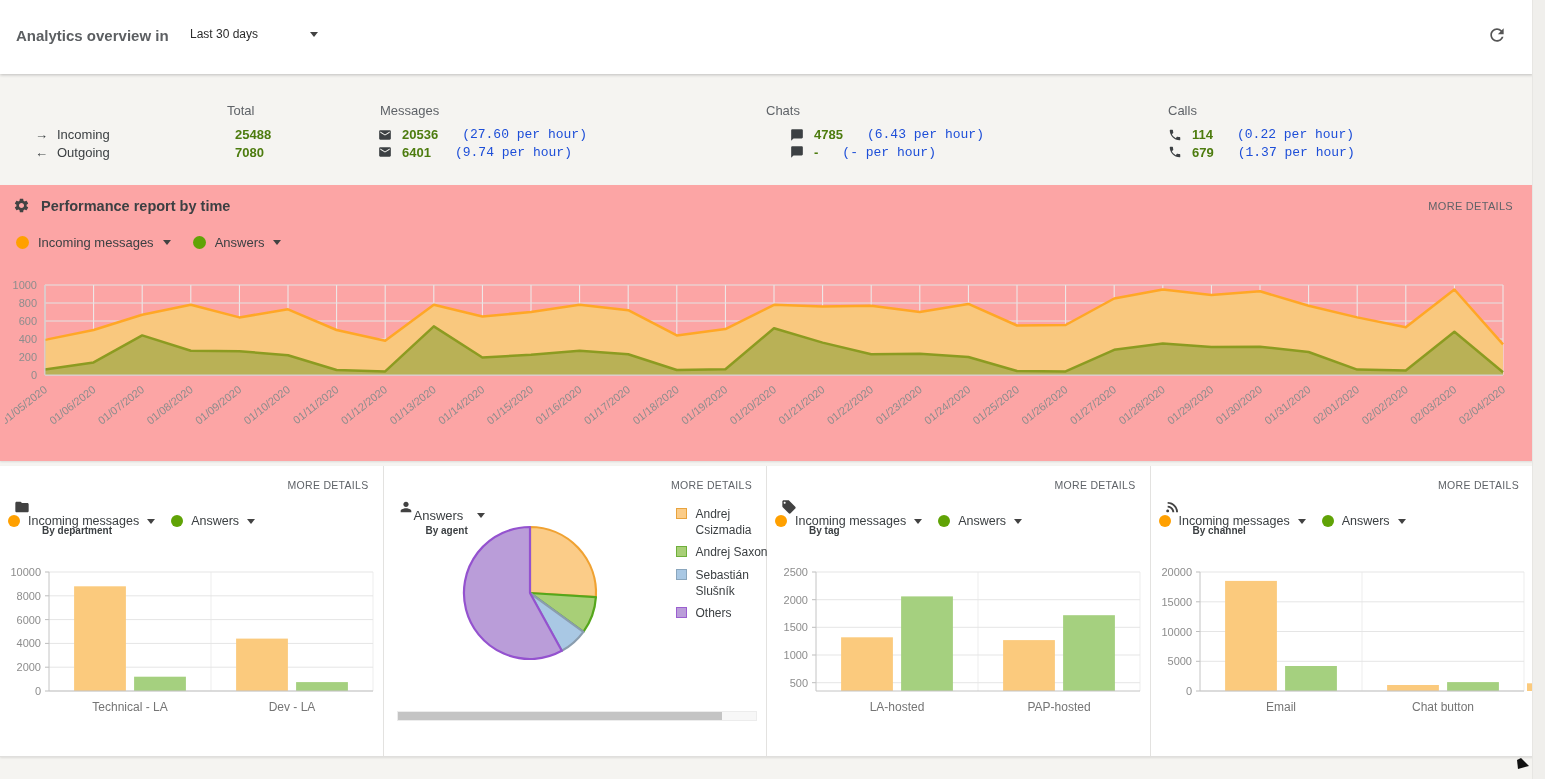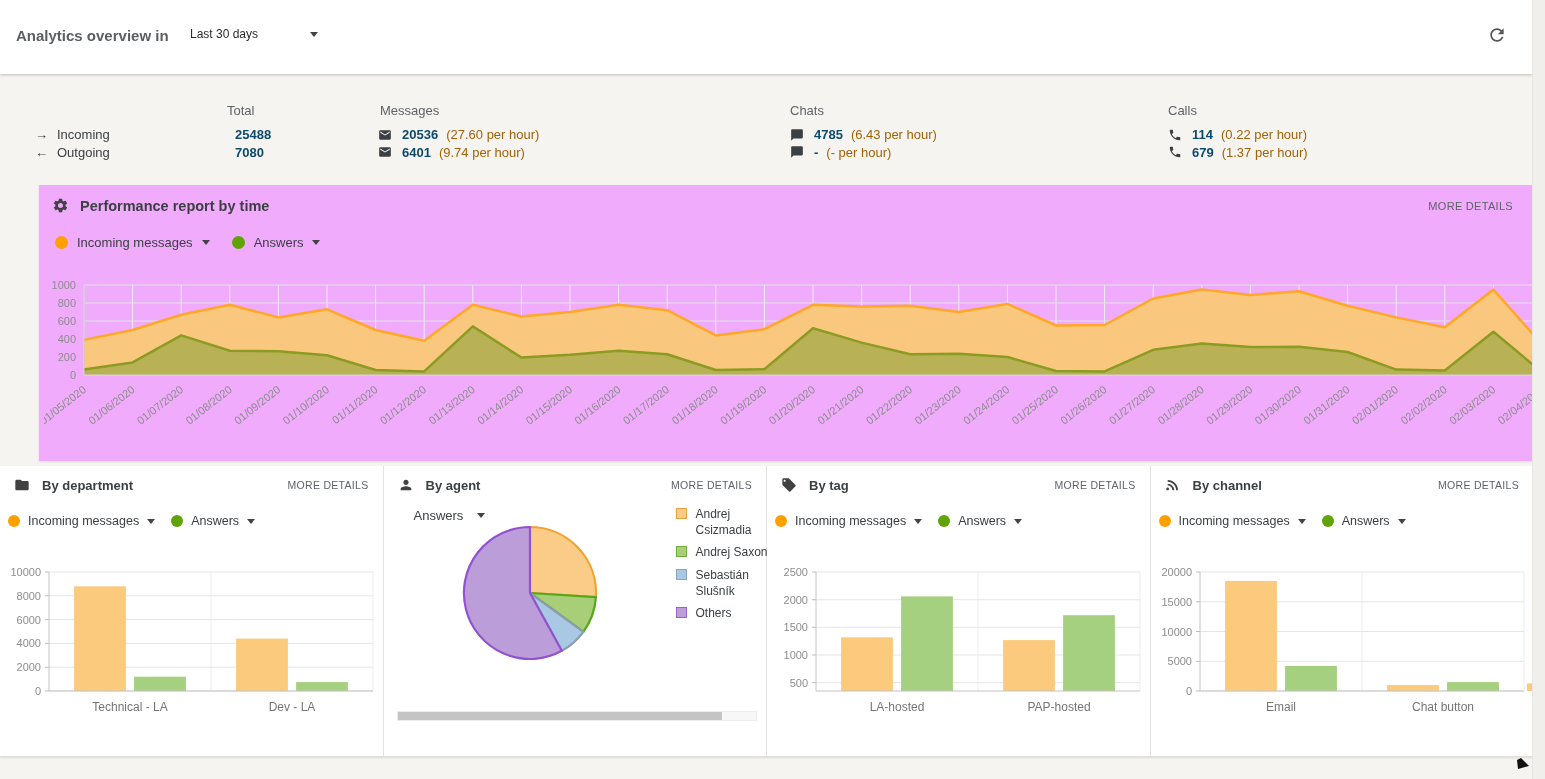--- a/index.html
+++ b/index.html
@@ -17,44 +17,44 @@
   .caret{display:inline-block;width:0;height:0;border-left:4.5px solid transparent;
     border-right:4.5px solid transparent;border-top:5.5px solid #424242;}
   .period .caret{margin-left:52px;}
   .refresh{position:absolute;right:26px;top:25px;width:20px;height:20px;cursor:pointer;}
 
   
   .summary{position:absolute;top:74px;left:0;right:12px;height:111px;}
   .sum-head{position:absolute;top:29px;font-size:13px;color:#5f6368;}
   .sum-rows{position:absolute;top:52px;font-size:13px;color:#3c4043;line-height:17.5px;}
   .sum-row{display:flex;align-items:center;height:17.5px;}
-  .bold{font-weight:bold;color:#0c4a6e;}
-  .rate{color:#a16207;margin-left:8px;}
+  .bold{font-weight:bold;color:#4d7c0f;}
+  .rate{color:#1d4ed8;margin-left:24px;font-family:Liberation Mono, monospace;}
   .mini-ic{width:14px;height:14px;margin-right:10px;flex:none;}
   .arrow{width:22px;display:inline-block;color:#3c4043;}
 
   
-  .card{position:absolute;background:#f0abfc;box-shadow:0 1px 2px rgba(0,0,0,.10);margin-left:39px;}
+  .card{position:absolute;background:#fca5a5;box-shadow:0 1px 2px rgba(0,0,0,.10);}
   .perf{top:185px;left:0;right:12px;height:276px;}
   .sec-head{position:absolute;top:12px;left:13px;display:flex;align-items:center;gap:11px;}
   .sec-title{font-size:14.5px;font-weight:bold;color:#3c4043;}
   .more{position:absolute;top:15px;right:20px;font-size:11px;color:#5f6368;
     letter-spacing:.3px;cursor:pointer;}
   .legend{position:absolute;top:50px;left:16px;display:flex;gap:22px;}
   .leg-item{display:flex;align-items:center;gap:9px;font-size:13px;color:#3c4043;cursor:pointer;}
   .dot{width:13px;height:13px;border-radius:50%;display:inline-block;}
   .area-wrap{position:absolute;top:92px;left:5px;}
 
   
   .panels{position:absolute;top:466px;left:0;right:12px;height:290px;background:#fff;
     display:flex;box-shadow:0 1px 2px rgba(0,0,0,.10);border-bottom:1px solid #e0dfdd;}
   .panel{flex:1;position:relative;border-right:1px solid #e3e2e0;}
   .panel:last-child{border-right:none;}
   .p-head{position:absolute;top:11px;left:14px;display:flex;align-items:center;gap:12px;}
-  .p-title{font-size:13px;font-weight:bold;color:#3c4043;}
+  .p-title{font-size:10px;font-weight:bold;color:#3c4043;margin-top:48px;}
   .p-more{position:absolute;top:13px;right:14px;font-size:10.5px;color:#5f6368;
     letter-spacing:.3px;cursor:pointer;}
   .p-legend{position:absolute;top:48px;left:8px;display:flex;gap:16px;}
   .p-legend .leg-item{font-size:12.5px;gap:8px;}
   .p-legend .dot{width:12px;height:12px;}
   .p-chart{position:absolute;top:95px;left:1px;}
 
   
   .agent-filter{position:absolute;top:42px;left:30px;display:flex;align-items:center;
     gap:14px;font-size:13px;color:#3c4043;cursor:pointer;}
@@ -122,21 +122,21 @@
         <svg class="mini-ic" viewBox="0 0 24 24" fill="#3c4043">
             <path d="M20 4H4c-1.1 0-1.99.9-1.99 2L2 18c0 1.1.9 2 2 2h16c1.1 0 2-.9 2-2V6c0-1.1-.9-2-2-2zm0 4l-8 5-8-5V6l8 5 8-5v2z"></path>
           </svg>
         <span class="bold">6401</span>
         <span class="rate">(9.74 per hour)</span>
       </div>
     </div>
   </div>
 
   <div>
-    <div class="sum-head" style="left:790px;">Chats</div>
+    <div class="sum-head" style="left:766px;">Chats</div>
     <div class="sum-rows" style="left:790px;">
       <div class="sum-row">
         <svg class="mini-ic" viewBox="0 0 24 24" fill="#3c4043">
             <path d="M20 2H4c-1.1 0-2 .9-2 2v18l4-4h14c1.1 0 2-.9 2-2V4c0-1.1-.9-2-2-2z"></path>
           </svg>
         <span class="bold">4785</span>
         <span class="rate">(6.43 per hour)</span>
       </div>
       <div class="sum-row">
         <svg class="mini-ic" viewBox="0 0 24 24" fill="#3c4043">

